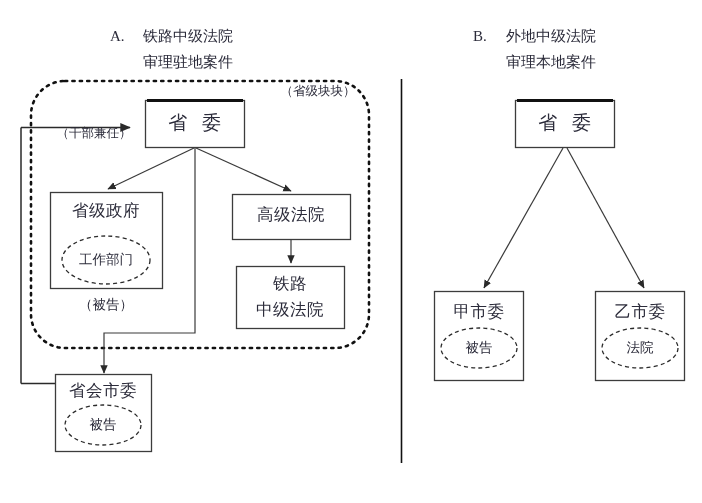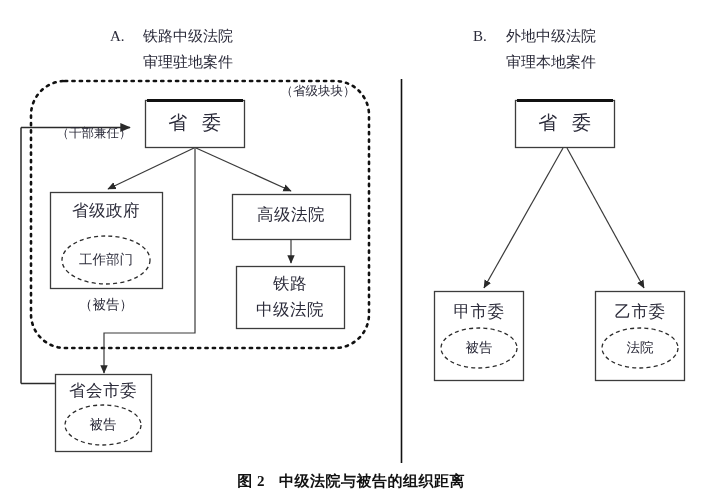--- a/index.html
+++ b/index.html
@@ -195,17 +195,14 @@
 
     <g>
       <rect class="node-box" x="595.5" y="291.5" width="89" height="89"></rect>
       <text class="t t-node" x="640" y="313">乙市委</text>
       <ellipse class="ellipse-dashed" cx="640" cy="348" rx="38" ry="20"></ellipse>
       <text class="t t-ell" x="640" y="349">法院</text>
     </g>
 
   </svg>
 
-  <div class="caption">
-    <span class="cap-num">图 2</span><span>中级法院与被告的组织距离</span>
-  </div>
 
 </div>
 
 </body></html>

